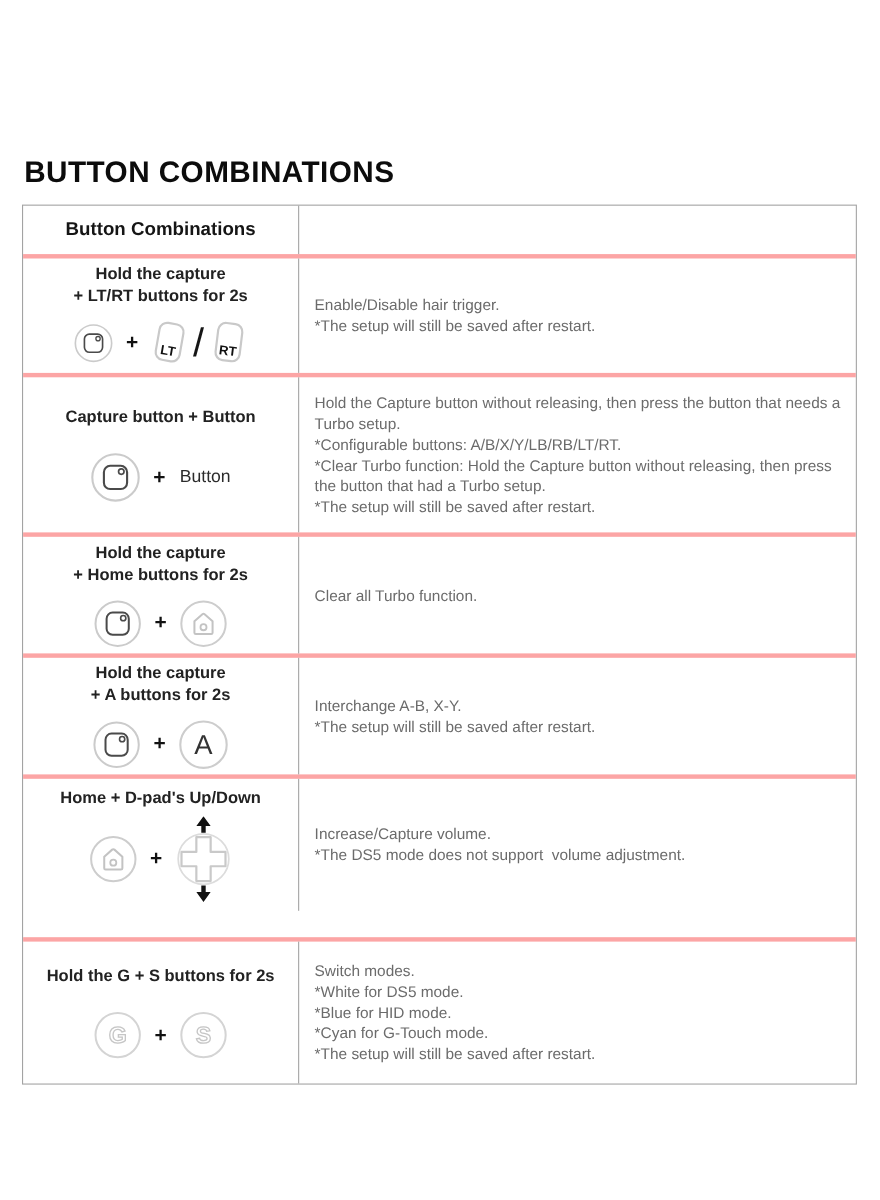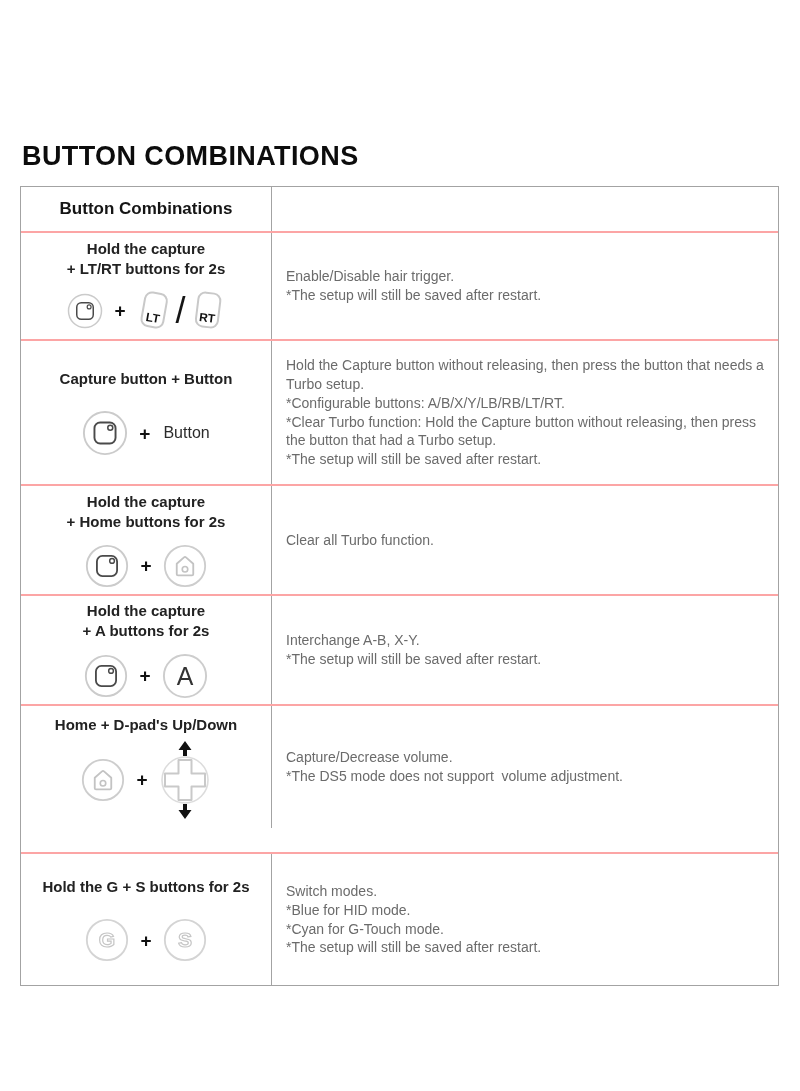--- a/index.html
+++ b/index.html
@@ -11,21 +11,21 @@
   }
   .page-title {
     position:absolute; left:22px; top:141px;
     font-size:27px; font-weight:800; color:#0c0c0c; letter-spacing:0.4px;
   }
   .btable {
     position:absolute; left:20px; top:186px; width:759px;
     border:1px solid #a3a3a3; background:#fff;
   }
   .tr { display:grid; grid-template-columns:251px 1fr; }
-  .tr + .tr { border-top:2px solid #fca5a5; }
+  .tr + .tr { border-top:4px solid #fca5a5; }
   .cell-left { border-right:1px solid #a3a3a3; }
   .thead { height:44px; }
   .th {
     display:flex; align-items:center; justify-content:center;
     font-size:17px; font-weight:700; color:#151515;
   }
   .r1 { height:108px; } .r2 { height:145px; } .r3 { height:110px; }
   .r4 { height:110px; } .r5 { height:124px; } .r6 { height:133px;margin-top:24px; }
   .combo-cell {
     display:flex; flex-direction:column; align-items:center; justify-content:center;
@@ -181,21 +181,21 @@
         <span class="plus">+</span>
         <svg width="52" height="78" viewBox="0 0 52 78">
           <path d="M26 0 L19.5 9 L24 9 L24 15 L28 15 L28 9 L32.5 9 Z" fill="#111"></path>
           <circle cx="26" cy="39" r="23" fill="none" stroke="#dcdcdc" stroke-width="1.6"></circle>
           <path d="M19.5 19 h13 v13.5 h13.5 v13 h-13.5 v13.5 h-13 v-13.5 h-13.5 v-13 h13.5 z" fill="none" stroke="#c9c9c9" stroke-width="2" stroke-linejoin="round"></path>
           <path d="M26 78 L19.5 69 L24 69 L24 63 L28 63 L28 69 L32.5 69 Z" fill="#111"></path>
         </svg>
       </div>
     </div>
     <div class="instr-cell">
-      <div>Capture/Decrease volume.</div>
+      <div>Increase/Capture volume.</div>
       <div>*The DS5 mode does not support  volume adjustment.</div>
     </div>
   </div>
 
   <div class="tr r6">
     <div class="cell-left combo-cell">
       <div class="combo-text">
         <div>Hold the G + S buttons for 2s</div>
       </div>
       <div class="icon-row mt22">
@@ -205,19 +205,20 @@
         </svg>
         <span class="plus">+</span>
         <svg width="44" height="44" viewBox="0 0 48 48">
           <circle cx="24" cy="24" r="22" fill="none" stroke="#d4d4d4" stroke-width="2"></circle>
           <text x="24" y="32" font-size="23" font-weight="800" fill="none" stroke="#c6c6c6" stroke-width="1.3" text-anchor="middle">S</text>
         </svg>
       </div>
     </div>
     <div class="instr-cell">
       <div>Switch modes.</div>
+      <div>*White for DS5 mode.</div>
       <div>*Blue for HID mode.</div>
       <div>*Cyan for G-Touch mode.</div>
       <div>*The setup will still be saved after restart.</div>
     </div>
   </div>
 
 </div>
 
 </body></html>

